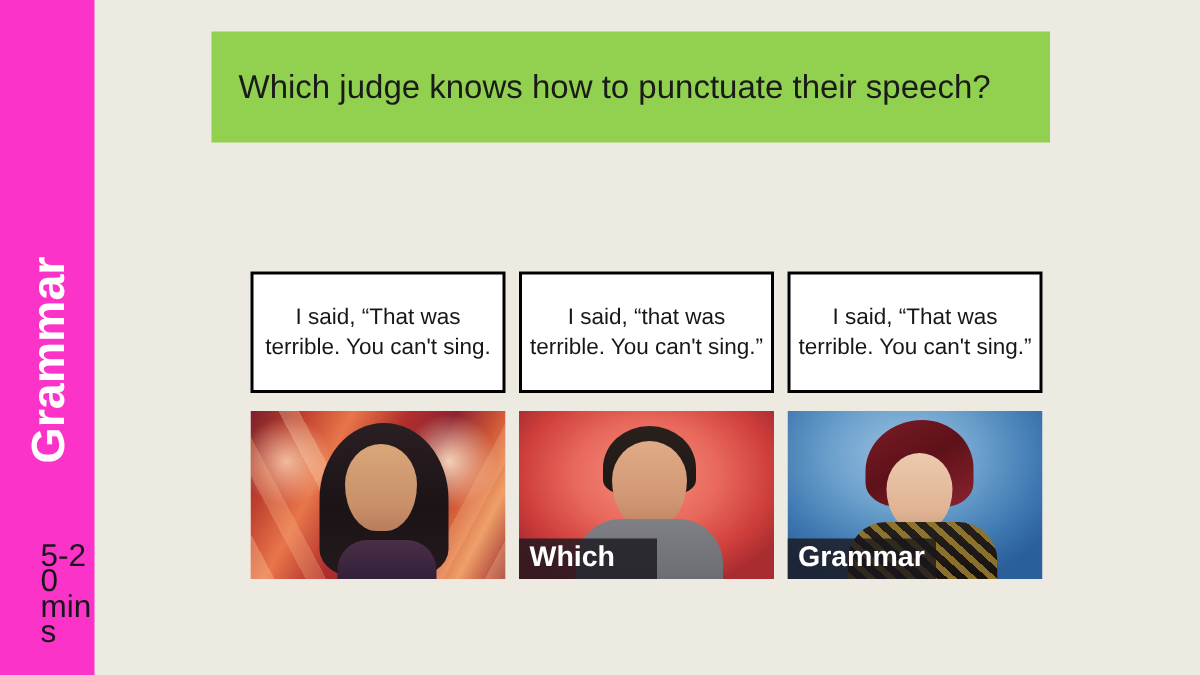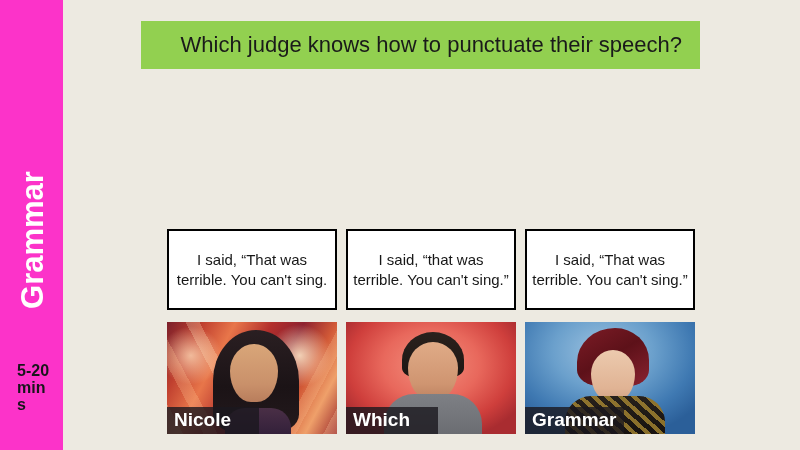--- a/index.html
+++ b/index.html
@@ -41,60 +41,59 @@
     transform-origin: center center;
     white-space: nowrap;
     color: #ffffff;
     font-size: 31px;
     font-weight: bold;
     letter-spacing: 0px;
     line-height: 1;
   }
   #sidebar-duration {
     position: absolute;
-    left: 17px;
+    left: 27px;
     top: 362px;
     width: 34px;
     color: #17161a;
-    font-size: 16px;
+    font-size: 21px;
     line-height: 17px;
-    font-weight: bold;
+    font-weight: normal;
     word-break: break-all;
   }
 
   
   #question-banner {
     position: absolute;
     left: 141px;
     top: 21px;
     width: 559px;
-    height: 48px;
+    height: 74px;
     background: #92d050;
     display: flex;
     align-items: center;
-    justify-content: flex-end;
+    justify-content: flex-start;
     box-sizing: border-box;
     padding: 0 18px;
   }
   #question-text {
     color: #1a1a1a;
     font-size: 22px;
     line-height: 30px;
     text-align: center;
     font-weight: normal;
   }
 
   
   #options-row {
     position: absolute;
     left: 167px;
     top: 181px;
     width: 536px;
     height: 174px;
-    margin-top: 48px;
   }
   .option {
     position: absolute;
     top: 0;
     width: 170px;
   }
   .option[data-col="0"] { left: 0px; }
   .option[data-col="1"] { left: 179px; }
   .option[data-col="2"] { left: 358px; }
 
@@ -258,21 +257,20 @@
 
     <div class="option" data-col="0">
       <div class="answer-box">
         <div class="answer-text">I said, “That was terrible. You can't sing.</div>
       </div>
       <div class="photo-card">
         <div class="photo-bg bg-nicole"></div>
         <div class="fig-nicole-hair"></div>
         <div class="fig-nicole-face"></div>
         <div class="fig-nicole-body"></div>
-        <div class="name-tag">Nicole</div>
       </div>
     </div>
 
     <div class="option" data-col="1">
       <div class="answer-box">
         <div class="answer-text">I said, “that was terrible. You can't sing.”</div>
       </div>
       <div class="photo-card">
         <div class="photo-bg bg-simon"></div>
         <div class="fig-simon-hair"></div>

